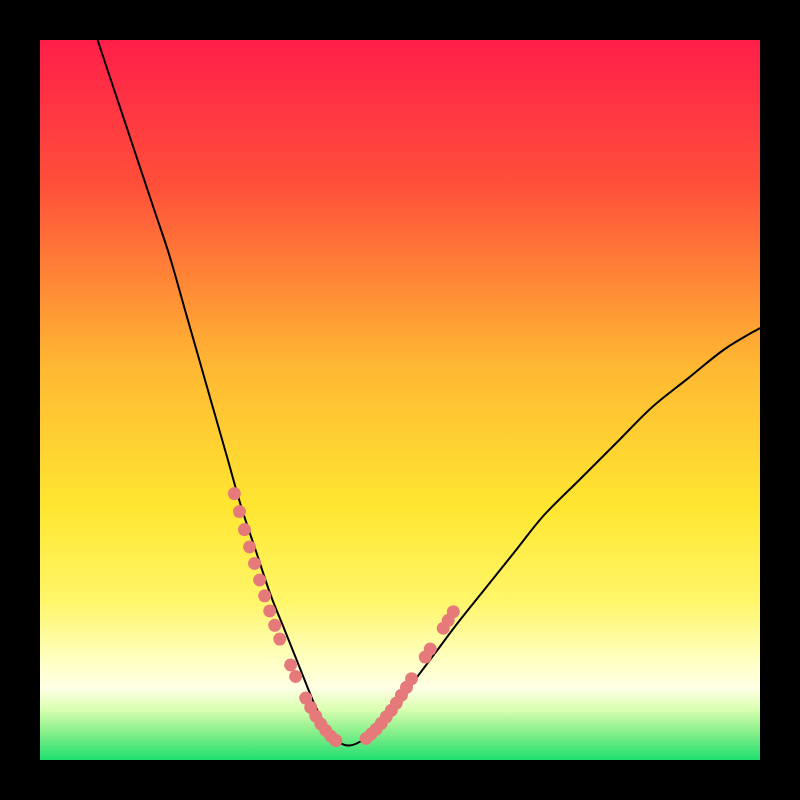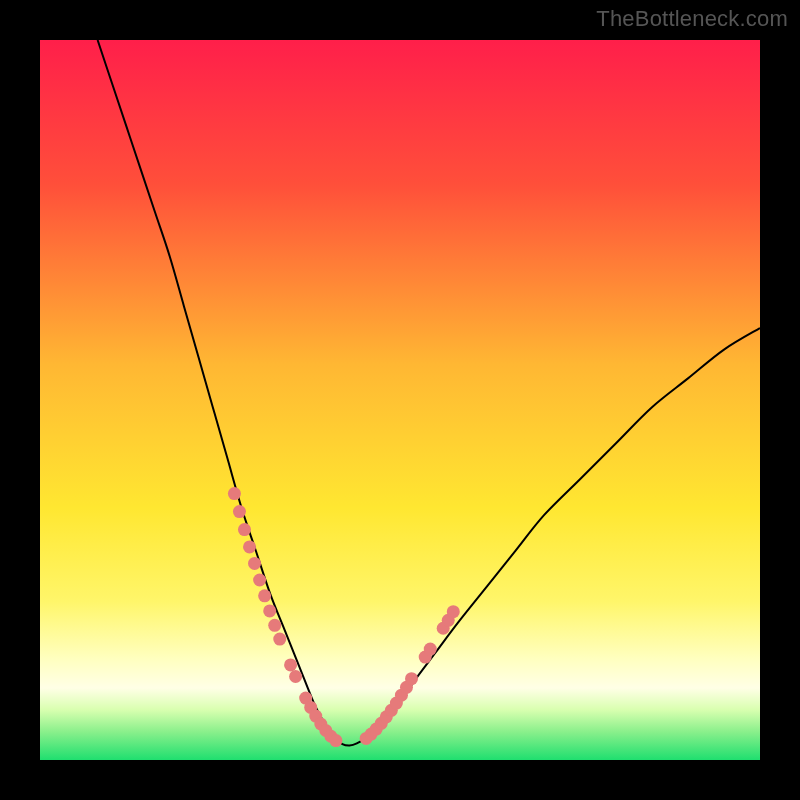--- a/index.html
+++ b/index.html
@@ -107,14 +107,13 @@
           <circle cx="366.48" cy="647.28" r="6.5" fill="#e67a7a"></circle>
           <circle cx="371.52" cy="638.64" r="6.5" fill="#e67a7a"></circle>
           <circle cx="385.20000000000005" cy="617.04" r="6.5" fill="#e67a7a"></circle>
           <circle cx="390.24" cy="609.12" r="6.5" fill="#e67a7a"></circle>
           <circle cx="403.20000000000005" cy="588.24" r="6.5" fill="#e67a7a"></circle>
           <circle cx="408.24000000000007" cy="580.32" r="6.5" fill="#e67a7a"></circle>
           <circle cx="413.28" cy="571.68" r="6.5" fill="#e67a7a"></circle>
         </g>
     </svg>
   </div>
-  <div class="watermark">TheBottleneck.com</div>
 </div>
 
 </body></html>

